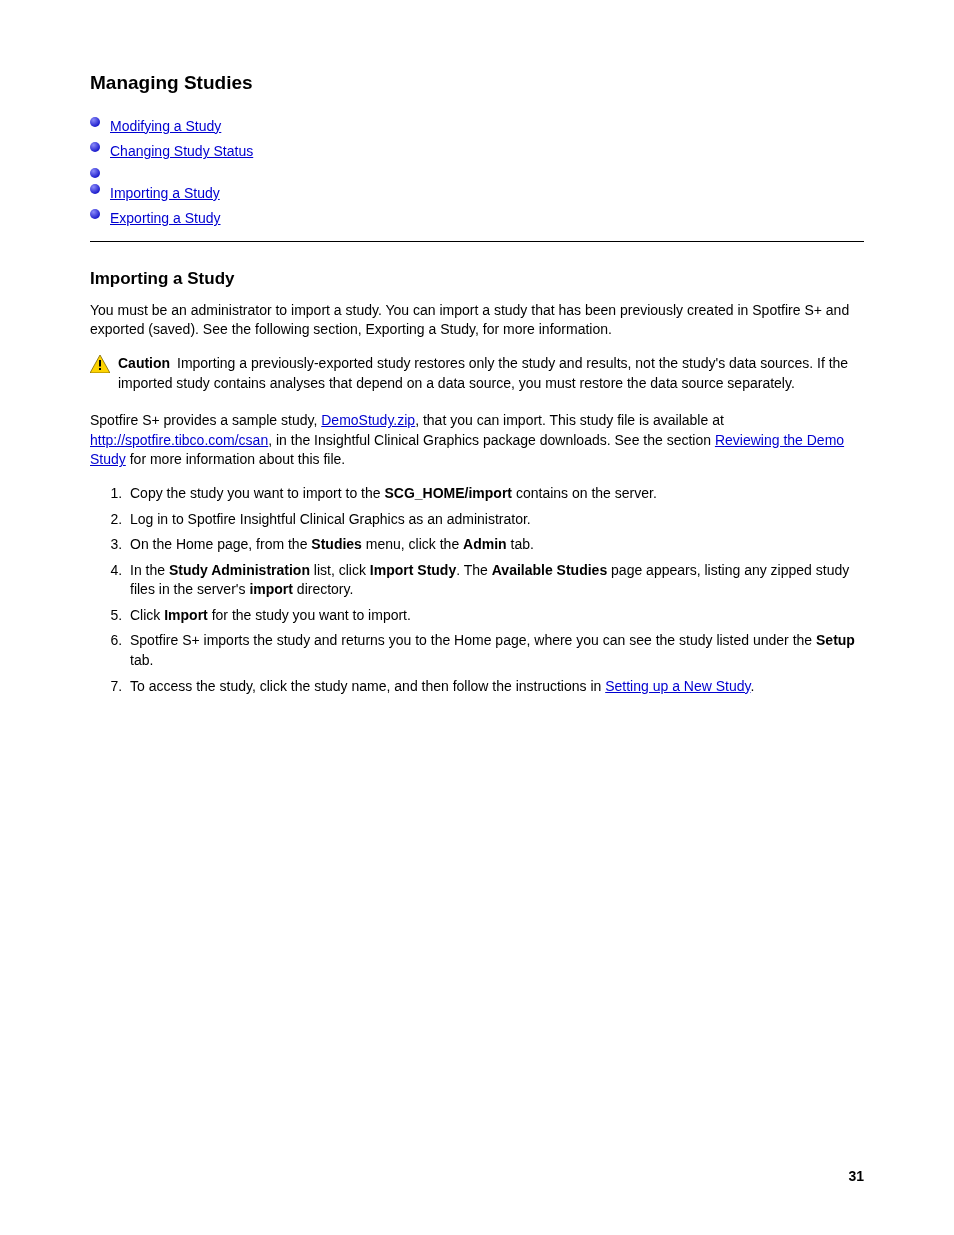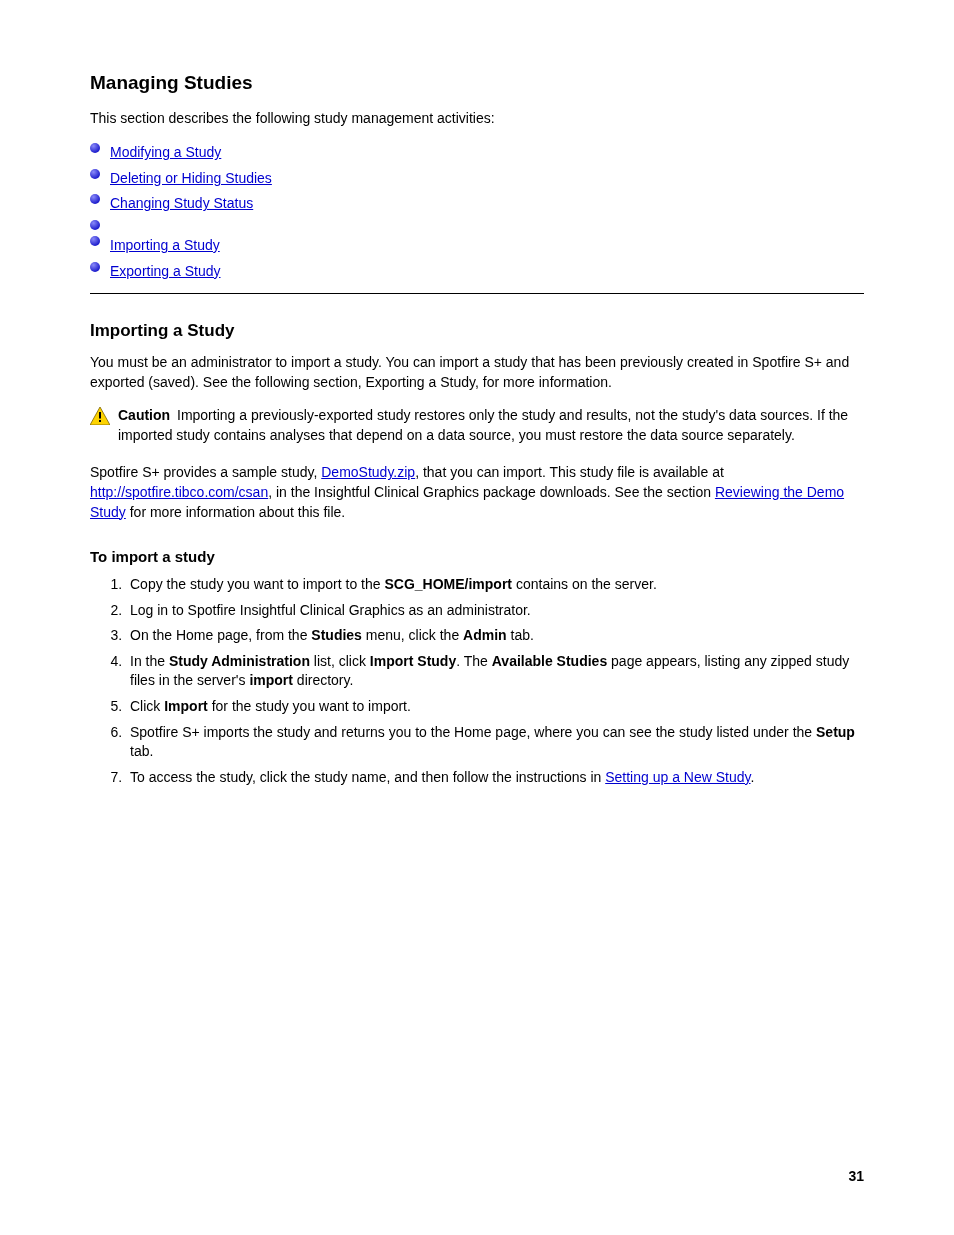--- a/index.html
+++ b/index.html
@@ -15,21 +15,21 @@
   }
   .page {
     padding: 70px 90px 40px 90px;
     position: relative;
     min-height: 1235px;
   }
   .section-title {
     font-family: Arial, sans-serif;
     font-weight: bold;
     font-size: 19px;
-    margin: 0 0 12px 0;
+    margin: 0 0 20px 0;
   }
   .subhead {
     font-family: Arial, sans-serif;
     font-weight: bold;
     font-size: 17px;
     margin: 20px 0 10px 0;
   }
   .intro {
     font-size: 14px;
     margin: 0 0 15px 0;
@@ -108,44 +108,35 @@
   }
   ol.steps li .inline-link { color: #0000d0; }
 </style>
 </head>
 <body>
 
 <div class="page">
 
   <h2 class="section-title">Managing Studies</h2>
 
-  <p class="intro">This section describes the following study management activities:</p>
 
   <ul class="links">
     <li>
       <span class="bullet-icon">
         <svg viewBox="0 0 10 10" width="10" height="10">
             <defs>
               <radialGradient id="g1" cx="35%" cy="30%" r="70%">
                 <stop offset="0%" stop-color="#8a8af9"></stop>
                 <stop offset="100%" stop-color="#1a1acb"></stop>
               </radialGradient>
             </defs>
             <circle cx="5" cy="5" r="5" fill="url(#g1)"></circle>
           </svg>
       </span>
       <a href="#" class="link">Modifying a Study</a>
-    </li>
-    <li>
-      <span class="bullet-icon">
-        <svg viewBox="0 0 10 10" width="10" height="10">
-            <circle cx="5" cy="5" r="5" fill="url(#g1)"></circle>
-          </svg>
-      </span>
-      <a href="#" class="link">Deleting or Hiding Studies</a>
     </li>
     <li>
       <span class="bullet-icon">
         <svg viewBox="0 0 10 10" width="10" height="10">
             <circle cx="5" cy="5" r="5" fill="url(#g1)"></circle>
           </svg>
       </span>
       <a href="#" class="link">Changing Study Status</a>
     </li>
     <li>
@@ -190,21 +181,20 @@
     <div>
       <span class="caution-label">Caution</span>
       <span>Importing a previously-exported study restores only the study and results, not the study's data sources. If the imported study contains analyses that depend on a data source, you must restore the data source separately.</span>
     </div>
   </div>
 
   <p class="paragraph">
     <span>Spotfire S+ provides a sample study, </span><a href="#" class="inline-link">DemoStudy.zip</a><span>, that you can import. This study file is available at </span><a href="#" class="inline-link">http://spotfire.tibco.com/csan</a><span>, in the Insightful Clinical Graphics package downloads. See the section </span><a href="#" class="inline-link">Reviewing the Demo Study</a><span> for more information about this file.</span>
   </p>
 
-  <div class="subsub">To import a study</div>
 
   <ol class="steps">
     <li>
       <span>Copy the study you want to import to the </span><b>SCG_HOME/import</b><span> contains on the server.</span>
     </li>
     <li>Log in to Spotfire Insightful Clinical Graphics as an administrator.</li>
     <li>
       <span>On the Home page, from the </span><b>Studies</b><span> menu, click the </span><b>Admin</b><span> tab.</span>
     </li>
     <li>

